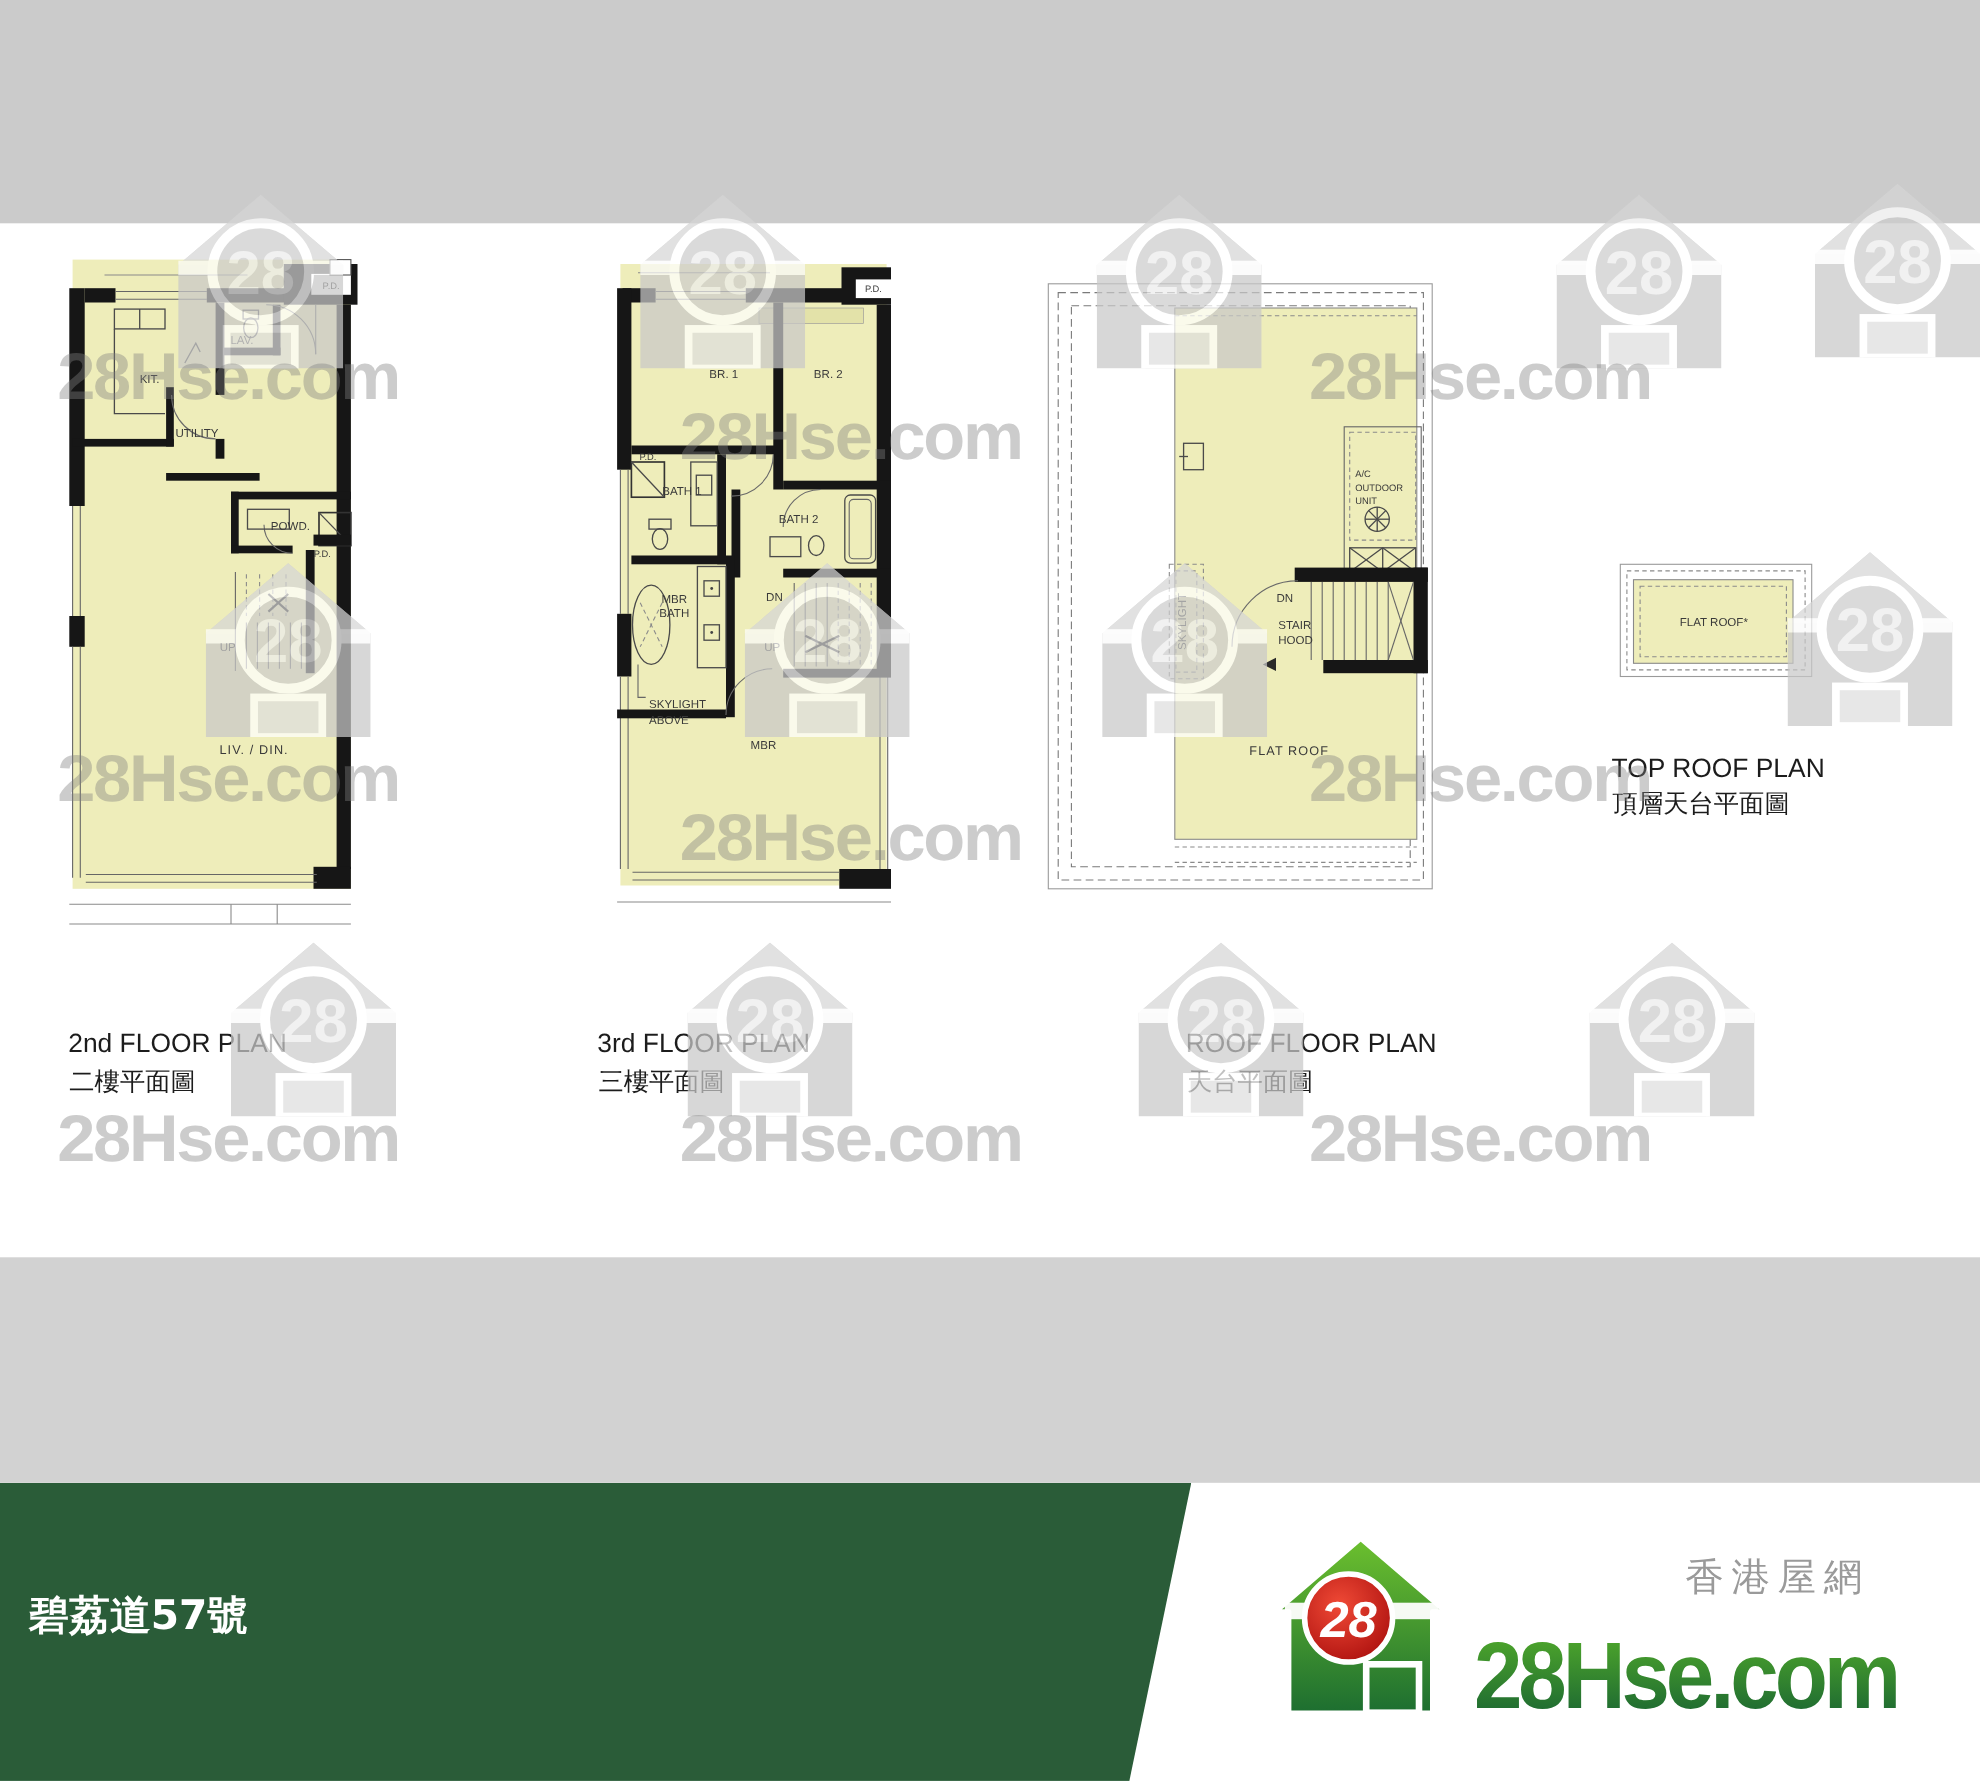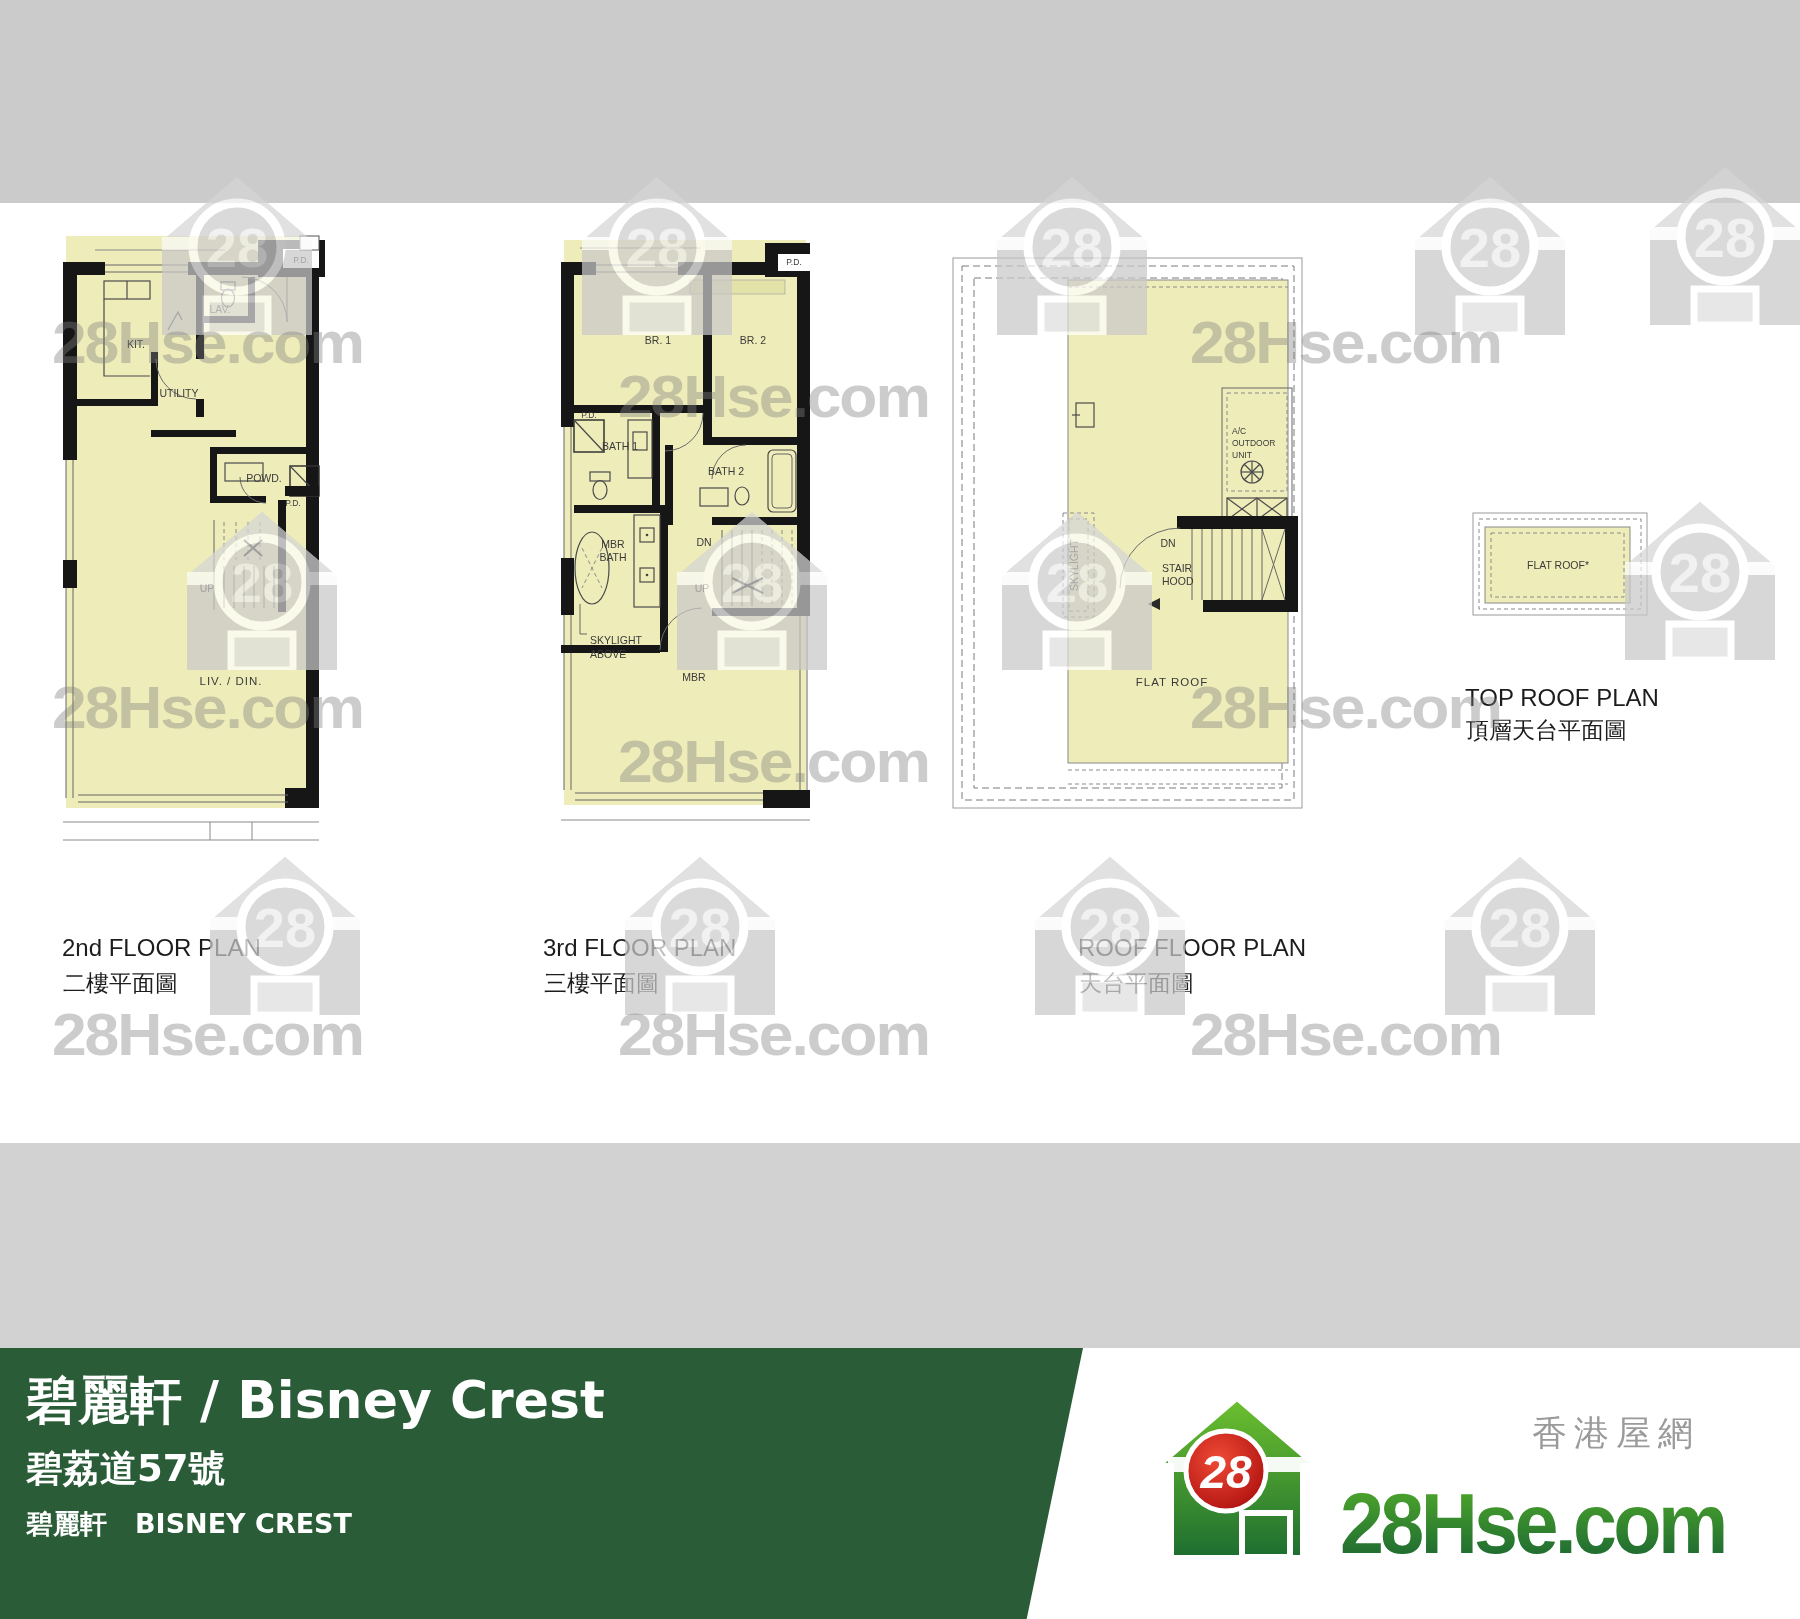--- a/index.html
+++ b/index.html
@@ -355,25 +355,21 @@
     <div class="wm-text" style="left:1190px;top:308px">28Hse.com</div>
     <div class="wm-text" style="left:52px;top:673px">28Hse.com</div>
     <div class="wm-text" style="left:618px;top:727px">28Hse.com</div>
     <div class="wm-text" style="left:1190px;top:673px">28Hse.com</div>
     <div class="wm-text" style="left:52px;top:1000px">28Hse.com</div>
     <div class="wm-text" style="left:618px;top:1000px">28Hse.com</div>
     <div class="wm-text" style="left:1190px;top:1000px">28Hse.com</div>
   </div>
 
   <div class="banner" style="background:#2a5c38"></div>
-  <div class="banner-text bt-title">碧麗軒 / Bisney Crest</div>
   <div class="banner-text bt-addr">碧荔道57號</div>
-  <div class="banner-text bt-name">
-    <span>碧麗軒</span><span class="en">BISNEY CREST</span>
-  </div>
 
   <svg class="brand-svg" width="620" height="210" viewBox="0 0 620 210">
     <defs>
       <linearGradient id="houseGrad" x1="0" y1="0" x2="0" y2="1">
         <stop offset="0" stop-color="#6cc02e"></stop>
           <stop offset="1" stop-color="#1d6e30"></stop>
       </linearGradient>
       <radialGradient id="redGrad" cx="0.4" cy="0.35" r="0.8">
         <stop offset="0" stop-color="#f04a36"></stop>
           <stop offset="1" stop-color="#a50a0a"></stop>

